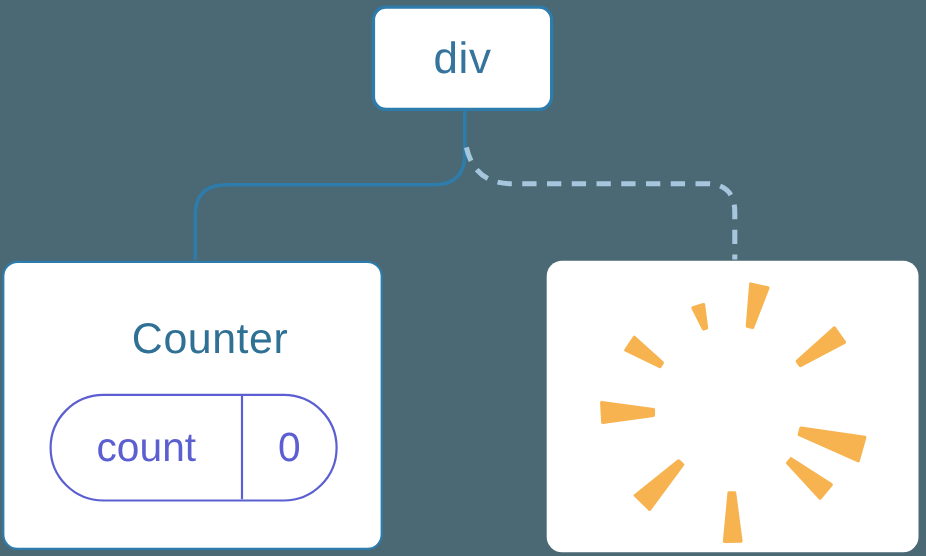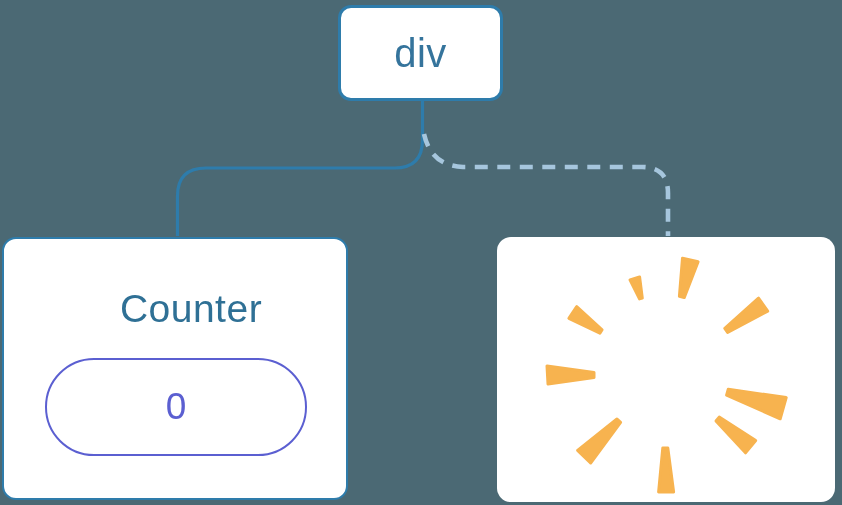--- a/index.html
+++ b/index.html
@@ -103,20 +103,23 @@
 
 <div class="canvas">
 
   <div class="root-node">
     <span class="label">div</span>
   </div>
 
   <div class="counter-card">
     <div class="counter-title">Counter</div>
     <div class="state-pill">
+      <div class="state-key-cell">
+        <span>count</span>
+      </div>
       <div class="state-value-cell">
         <span>0</span>
       </div>
     </div>
   </div>
 
   <div class="removed-card"></div>
 
   <svg class="overlay" viewBox="0 0 842 505">
     <path d="M 422.5 101 L 422.5 140 Q 422.5 168 394.5 168 L 206 168 Q 177.5 168 177.5 196 L 177.5 236" fill="none" style="stroke: var(--connector-solid, #2E7CAB);" stroke-width="3.2"></path>

